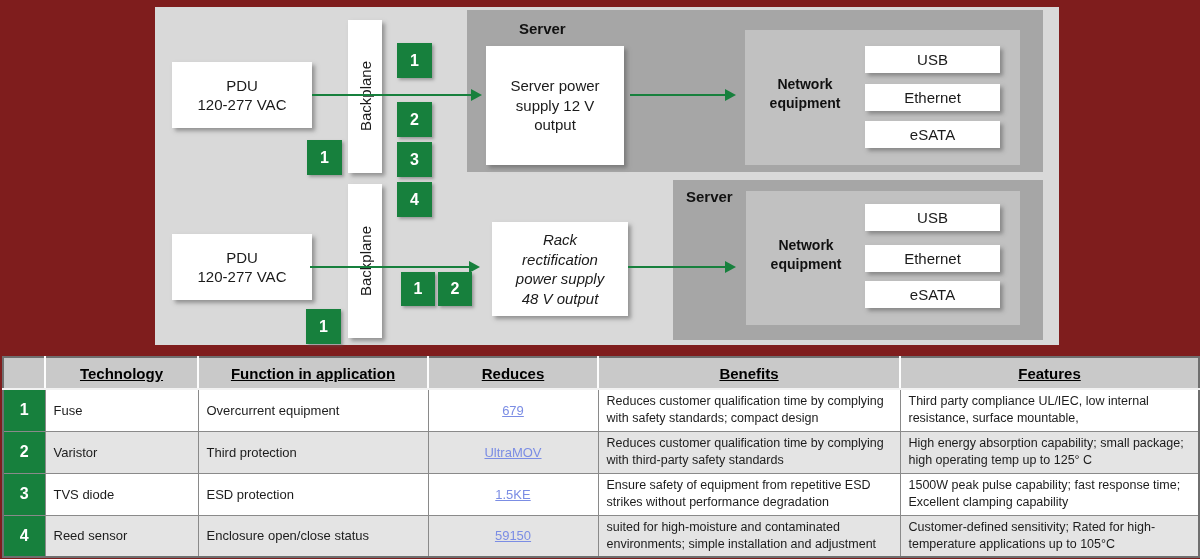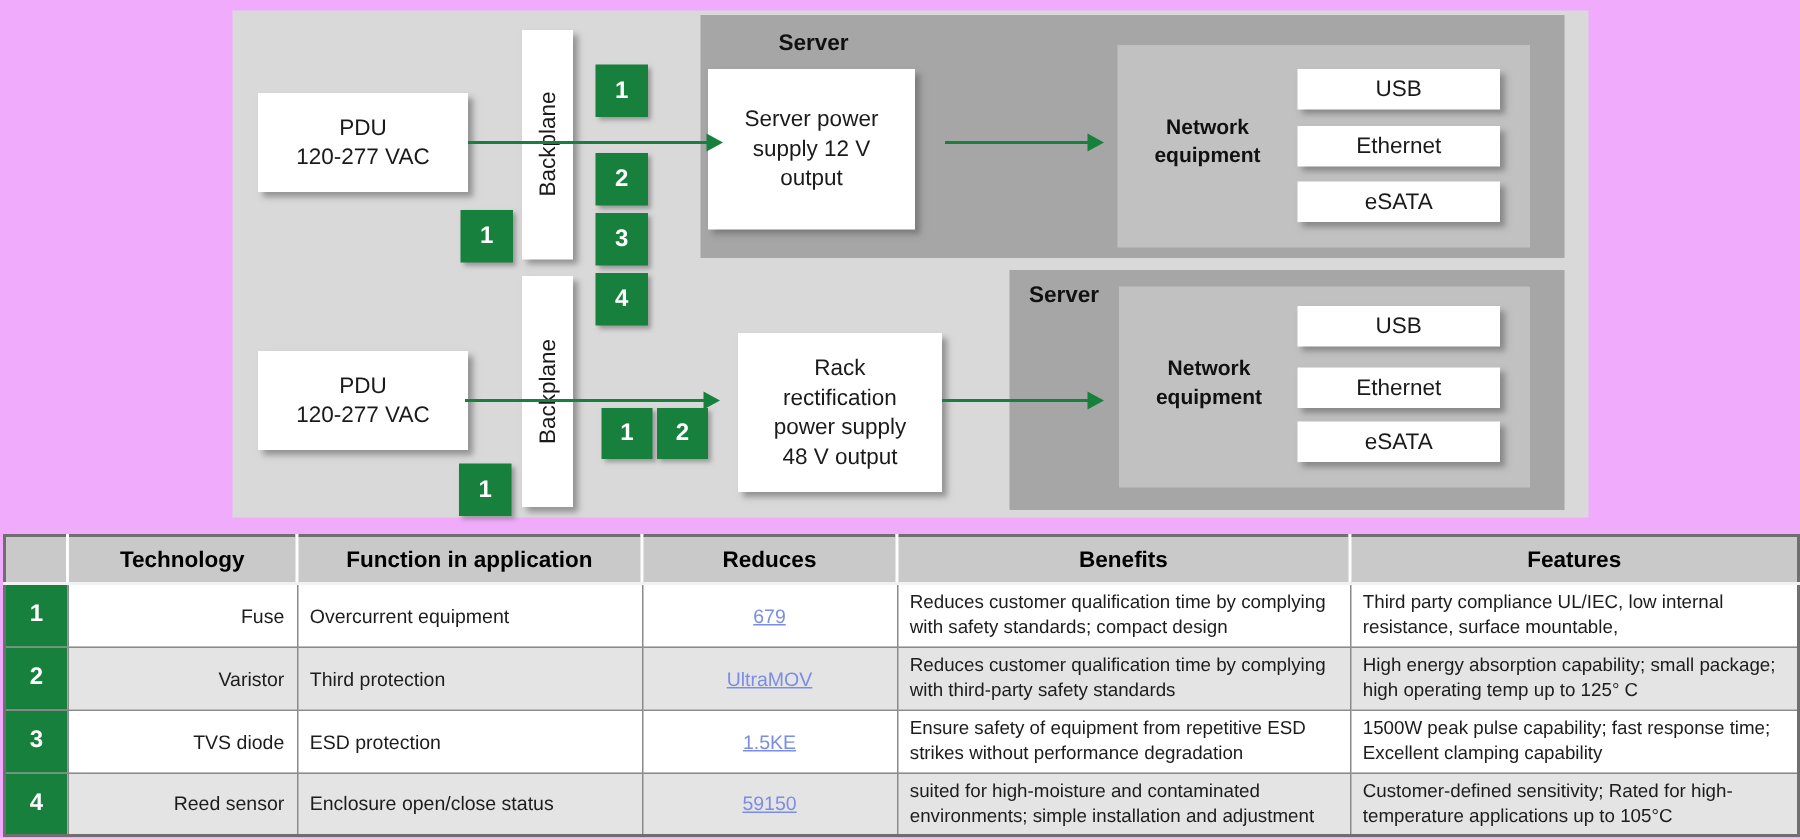--- a/index.html
+++ b/index.html
@@ -1,21 +1,21 @@
 <!DOCTYPE html>
 <html style="--green: #17803d; --link: #7b8de4; --panel: #d9d9d9; --server: #a6a6a6; --net: #c1c1c1; --header-bg: #c9c9c9; --alt-row: #e4e4e4;"><head>
 <meta charset="utf-8">
 <style>
   :root{
     --green:#17803d; --link:#7b8de4; --panel:#d9d9d9; --server:#a6a6a6;
     --net:#c1c1c1; --header-bg:#c9c9c9; --alt-row:#e4e4e4;
   }
   *{margin:0;padding:0;box-sizing:border-box;}
   body{font-family:"Liberation Sans",sans-serif;background:#fff;}
-  .stage{position:relative;width:1200px;height:559px;background:#f0abfc;overflow:hidden;}
+  .stage{position:relative;width:1200px;height:559px;background:#7f1d1d;overflow:hidden;}
 
   
   .panel{position:absolute;left:155px;top:7px;width:904px;height:338px;background:var(--panel);}
   .server-box{position:absolute;background:var(--server);}
   .server-label{position:absolute;font-size:15px;font-weight:bold;color:#111;}
   .net-box{position:absolute;background:var(--net);}
   .net-label{position:absolute;width:120px;text-align:center;font-size:14px;font-weight:bold;
              color:#111;white-space:pre-line;line-height:1.35;}
   .white-box{position:absolute;background:#fff;box-shadow:3px 3px 4px rgba(90,90,90,.55);
              display:flex;align-items:center;justify-content:center;text-align:center;
@@ -33,25 +33,25 @@
   .arrow{position:absolute;height:2px;background:var(--green);z-index:5;}
   .arrow::after{content:'';position:absolute;right:-10px;top:-5px;width:0;height:0;
                 border-left:11px solid var(--green);border-top:6px solid transparent;
                 border-bottom:6px solid transparent;}
 
   
   .data-table{position:absolute;left:2px;top:356px;width:1196px;border-collapse:collapse;
               table-layout:fixed;background:#fff;border:2px solid #6f6f6f;color:#1c1c1c;}
   .data-table th{background:var(--header-bg);height:32px;font-size:15px;font-weight:bold;
                  text-align:center;color:#000;border-left:2px solid #fdfdfd;
-                 border-bottom:2px solid #f2f2f2;}
+                 border-bottom:2px solid #f2f2f2;text-decoration:underline;}
   .data-table th:first-child{border-left:none;}
   .data-table td{border:1px solid #8a8a8a;height:42px;padding:2px 8px;vertical-align:middle;}
   .num-cell{background:var(--green);color:#fff;font-weight:bold;font-size:16px;text-align:center;}
-  .tech-cell{text-align:right;font-size:13px;}
+  .tech-cell{text-align:left;font-size:13px;}
   .func-cell{text-align:left;font-size:13px;padding-left:10px;}
   .series-cell{text-align:center;font-size:13px;}
   .series-cell a{color:var(--link);text-decoration:underline;}
   .benefits-cell,.features-cell{font-size:12.5px;line-height:1.35;padding:2px 7px;}
   .row-alt .tech-cell,.row-alt .func-cell,.row-alt .series-cell,
   .row-alt .benefits-cell,.row-alt .features-cell{background:var(--alt-row);}
 </style>
 </head>
 <body>
 
@@ -75,30 +75,30 @@
 equipment</div>
     <div class="port-box" style="left:710px;top:197px;">USB</div>
     <div class="port-box" style="left:710px;top:238px;">Ethernet</div>
     <div class="port-box" style="left:710px;top:274px;">eSATA</div>
 
     <div class="white-box" style="left:17px;top:55px;width:140px;height:66px;">PDU
 120-277 VAC</div>
     <div class="backplane" style="left:193px;top:13px;height:153px;">
       <span>Backplane</span>
     </div>
-    <div class="white-box" style="left:317px;top:39px;width:138px;height:107px;">Server power
+    <div class="white-box" style="left:331px;top:39px;width:138px;height:119px;">Server power
 supply 12 V
 output</div>
 
     <div class="white-box" style="left:17px;top:227px;width:140px;height:66px;">PDU
 120-277 VAC</div>
     <div class="backplane" style="left:193px;top:177px;height:154px;">
       <span>Backplane</span>
     </div>
-    <div class="white-box" style="left:337px;top:215px;width:136px;height:106px;">Rack
+    <div class="white-box" style="left:337px;top:215px;width:136px;height:94px;font-style:italic;">Rack
 rectification
 power supply
 48 V output</div>
 
     <div class="arrow" style="left:157px;top:87px;width:160px;"></div>
     <div class="arrow" style="left:475px;top:87px;width:96px;"></div>
     <div class="arrow" style="left:155px;top:259px;width:160px;"></div>
     <div class="arrow" style="left:473px;top:259px;width:98px;"></div>
 
     <div class="marker" style="left:242px;top:36px;">1</div>

